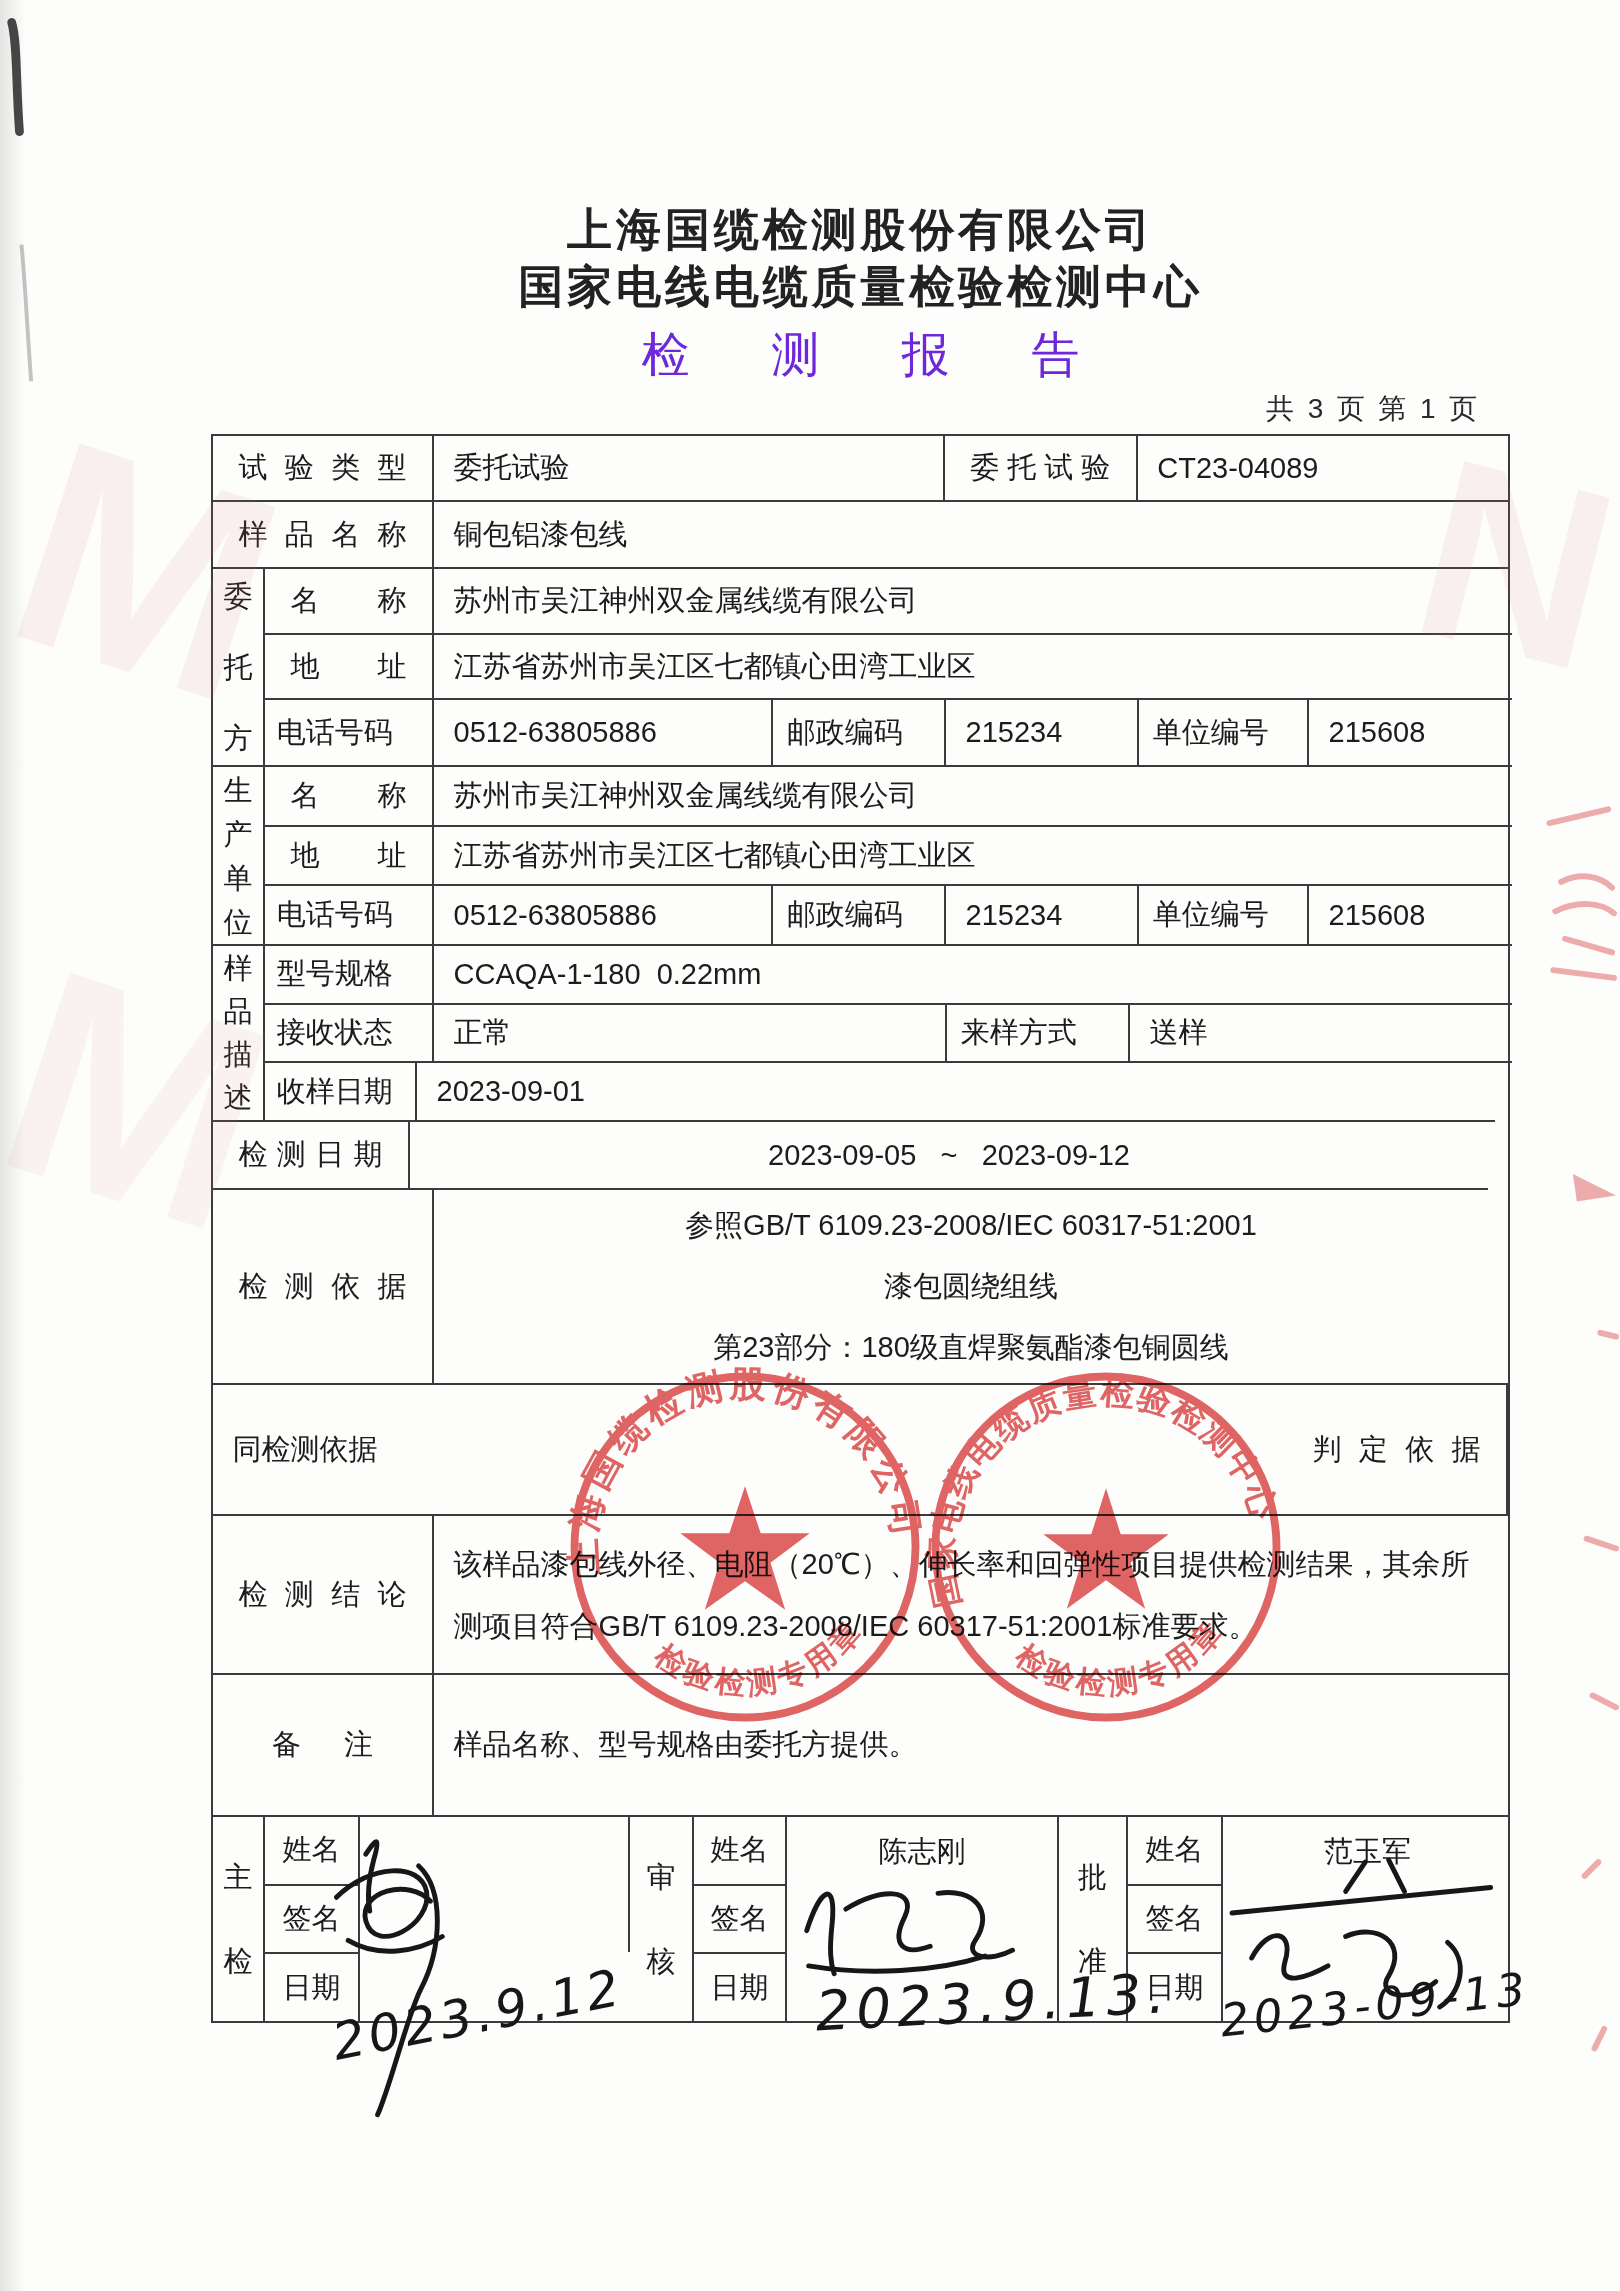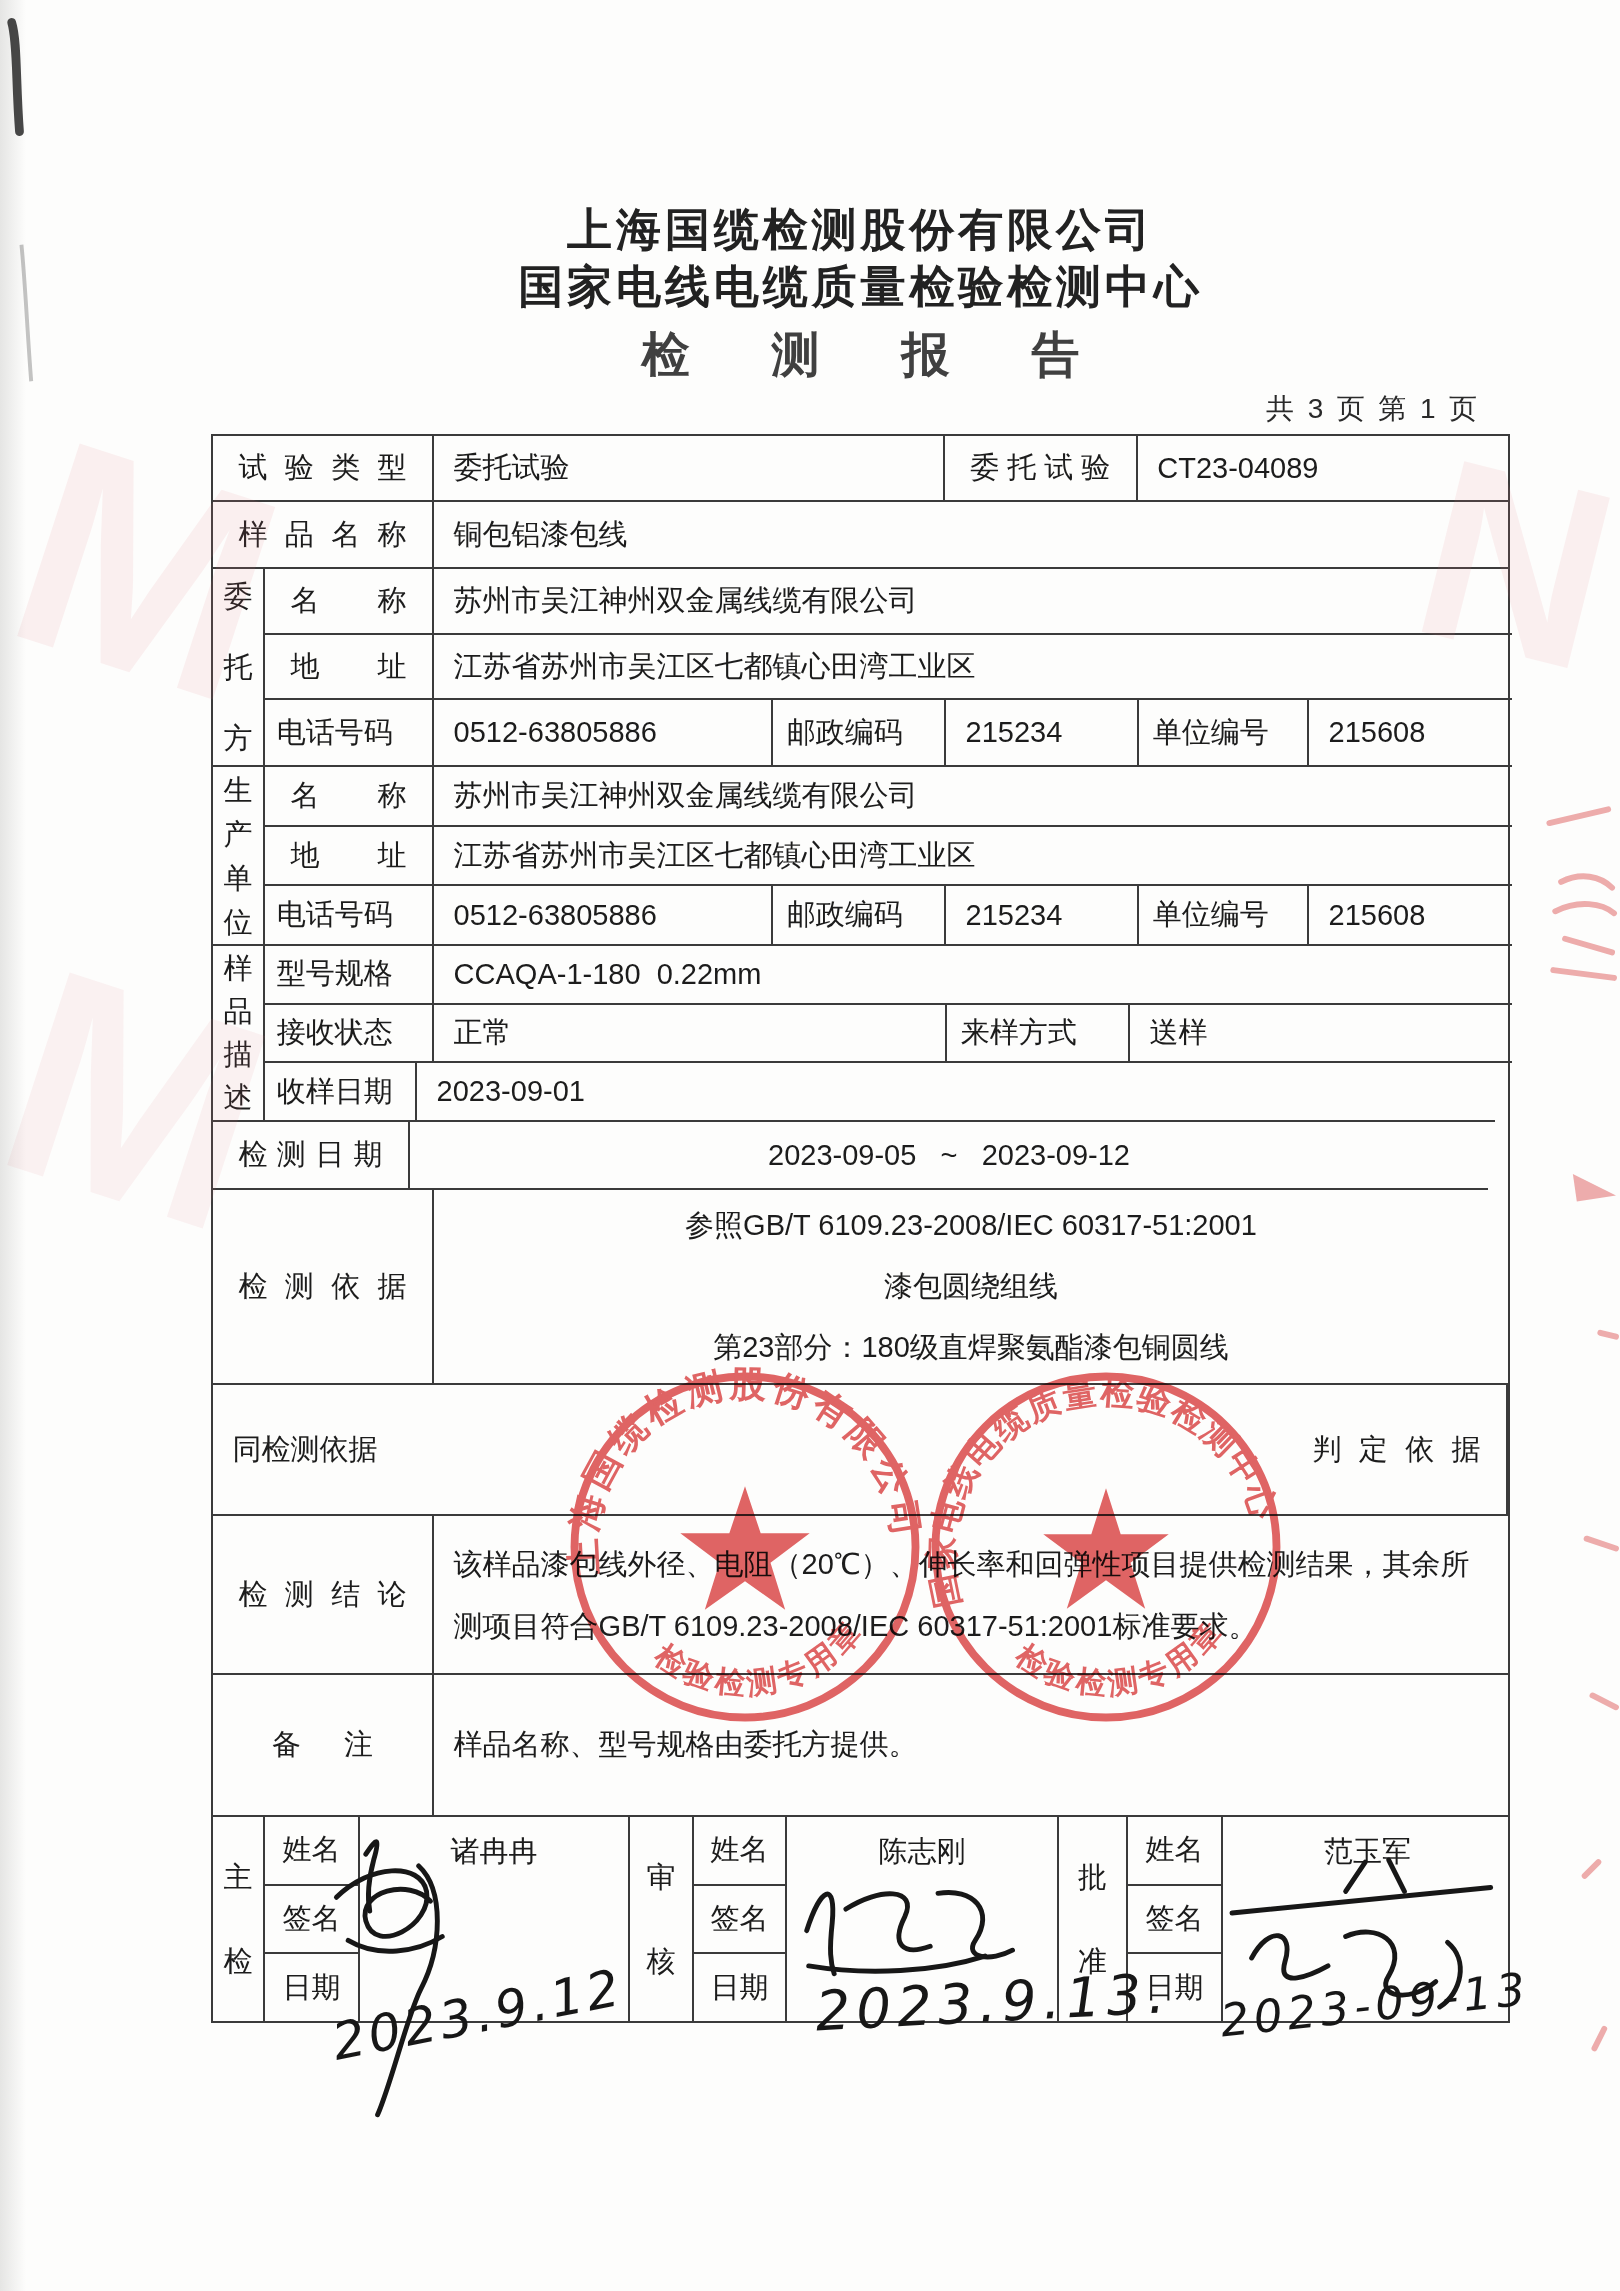--- a/index.html
+++ b/index.html
@@ -5,21 +5,21 @@
   html,body{margin:0;padding:0;background:#e8e8e6;}
   .page{
     position:relative;width:1620px;height:2292px;background:#fdfdfc;
     font-family:"Liberation Sans",sans-serif;color:#1c1c1c;overflow:hidden;
   }
   .page::before{content:"";position:absolute;left:0;top:0;bottom:0;width:25.5px;
     background:linear-gradient(90deg,rgba(120,120,118,.18),rgba(120,120,118,0));pointer-events:none;}
   
   .hdr{position:absolute;left:211px;top:201px;width:1299px;text-align:center;}
   .hdr-line1,.hdr-line2{font-size:45px;font-weight:bold;letter-spacing:3.9px;line-height:57px;color:#222;}
-  .hdr-title{font-size:48px;font-weight:bold;letter-spacing:82px;margin-right:-82px;line-height:63px;margin-top:7.8px;color:#404040;}
+  .hdr-title{font-size:48px;font-weight:normal;letter-spacing:82px;margin-right:-82px;line-height:63px;margin-top:7.8px;color:#6d28d9;}
   .pageno{position:absolute;top:390px;left:211px;width:1269px;text-align:right;font-size:28px;letter-spacing:2.9px;white-space:pre;color:#2a2a2a;}
   
   .tbl{position:absolute;left:211px;top:434px;width:1299px;border:2.9px solid #3b3b3b;box-sizing:border-box;font-size:29px;}
   .row{display:flex;}
   .cell{box-sizing:border-box;border-right:2px solid #3b3b3b;border-bottom:2px solid #3b3b3b;
         display:flex;align-items:center;}
   .cell.last{border-right:none;}
   .rowlast>.cell,.cell.blast{border-bottom:none;}
   .lab{padding:0 25.5px;}
   .jl{flex:none;}
@@ -191,21 +191,20 @@
     <div class="sec rowlast" style="height:204px">
       <div class="cell vcol lh86 blast" style="width:52px;height:204px">
           <span>主检</span>
         </div>
       <div class="sec-inner">
         <div class="cell center" style="width:95px;height:69px">姓名</div>
         <div class="cell center" style="width:95px;height:69px">签名</div>
         <div class="cell center blast" style="width:95px;height:67px">日期</div>
       </div>
       <div class="sec-inner">
-        <div class="cell center" style="width:270px;height:69px;border-bottom:none">诸冉冉</div>
         <div class="cell blast" style="width:270px;height:135px"></div>
       </div>
       <div class="cell vcol lh86 blast" style="width:64px;height:204px">
           <span>审核</span>
         </div>
       <div class="sec-inner">
         <div class="cell center" style="width:93px;height:69px">姓名</div>
         <div class="cell center" style="width:93px;height:69px">签名</div>
         <div class="cell center blast" style="width:93px;height:67px">日期</div>
       </div>

